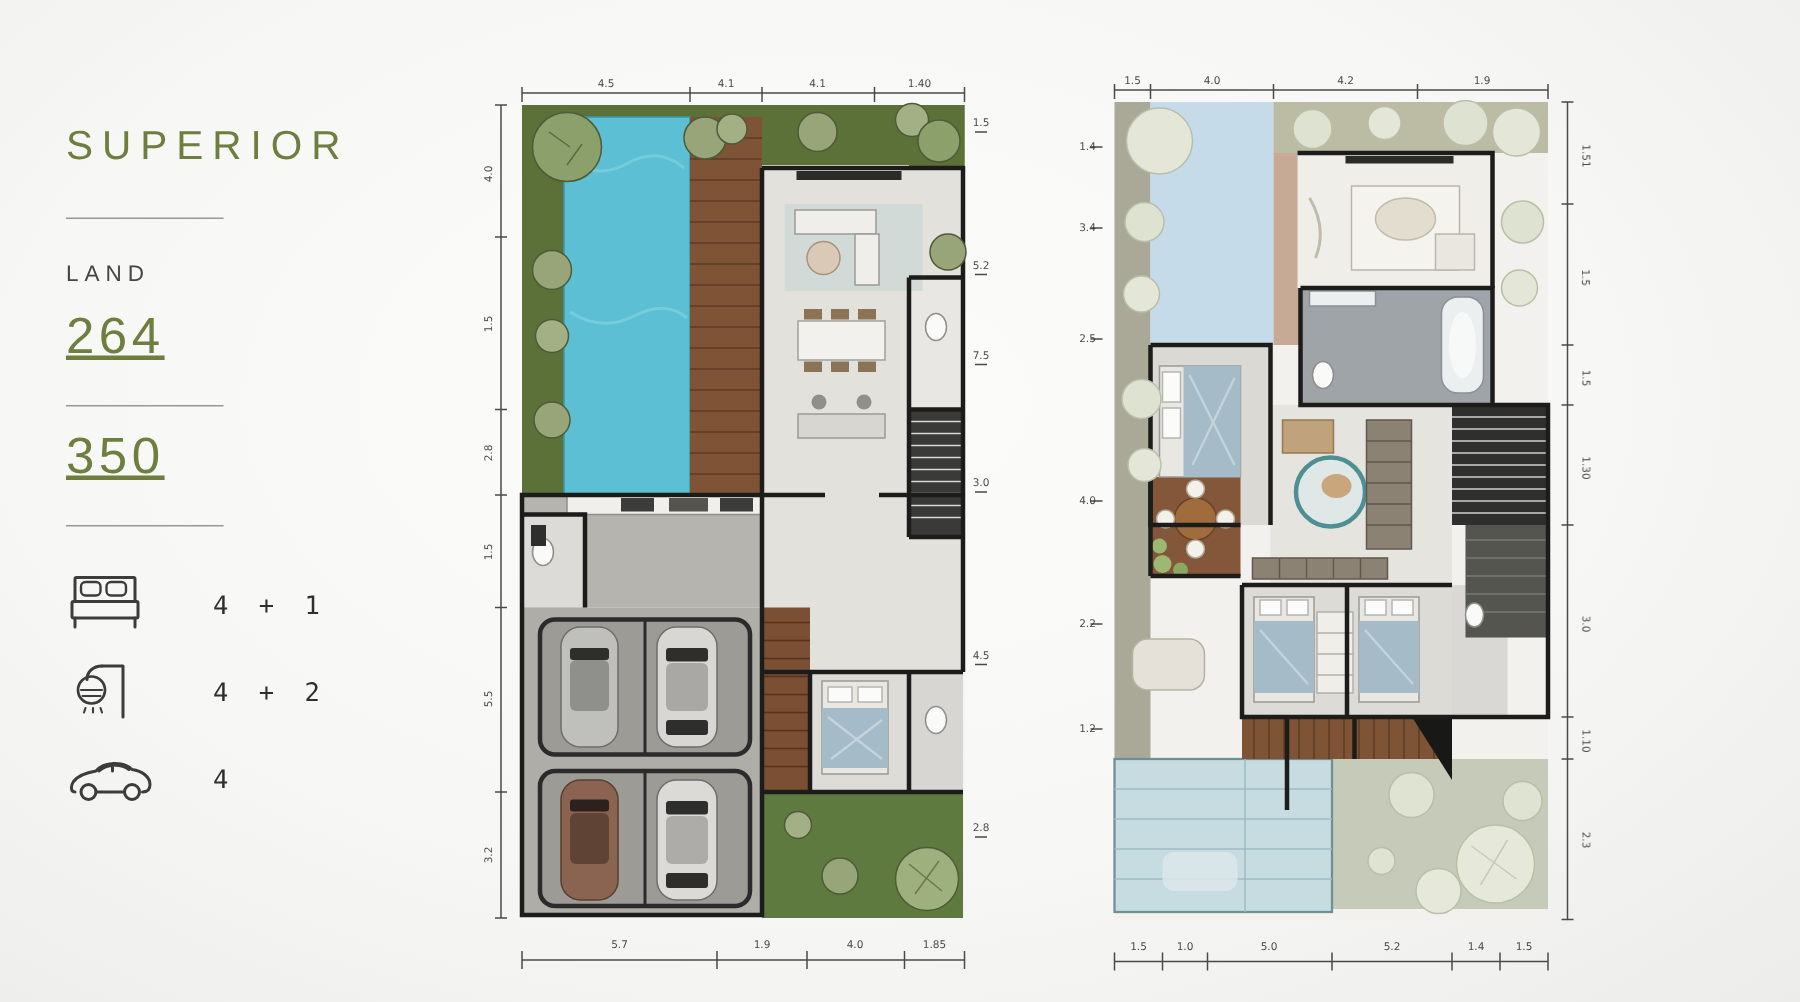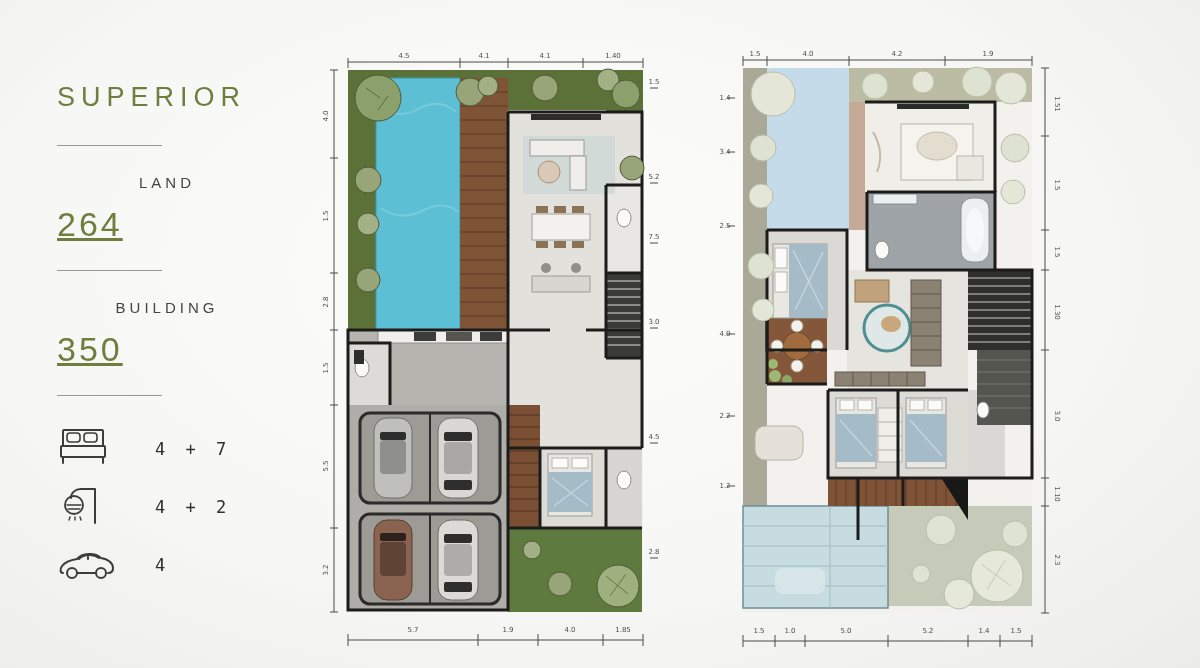--- a/index.html
+++ b/index.html
@@ -2,30 +2,30 @@
 <html><head>
 <meta charset="utf-8">
 <style>
   html,body{margin:0;padding:0;}
   .stage{
     position:relative;width:1200px;height:668px;overflow:hidden;
     background:radial-gradient(ellipse at 45% 40%, #fcfcfb 0%, #f7f7f5 55%, #ececea 100%);
     font-family:"Liberation Sans", sans-serif;
   }
   
-  .panel{position:absolute;left:57px;top:82px;width:220px;}
+  .panel{position:absolute;left:44px;top:82px;width:220px;}
   .panel .title{
     font-size:27px;letter-spacing:6px;color:#6d7e3e;font-weight:400;
   }
   .rule{border:none;border-top:1px solid #97979a;margin:0;width:105px;}
   .rule.r1{margin-top:32px;}
   .rule.r2{margin-top:26px;}
   .rule.r3{margin-top:26px;}
   .small-label{
-    margin-top:28px;font-size:15px;letter-spacing:4px;color:#454543;font-weight:400;text-align:center;
+    margin-top:28px;font-size:15px;letter-spacing:4px;color:#454543;font-weight:400;
   }
   .big-number{
     margin-top:14px;font-size:34px;letter-spacing:3px;color:#6d7e3e;font-weight:400;text-decoration:underline;
   }
   .features{margin-top:24px;}
   .feature-row{display:flex;align-items:center;height:58px;}
   .feature-row .icon{width:62px;flex:0 0 62px;}
   .feature-row .val{
     font-family:"DejaVu Sans Mono", monospace;font-size:17px;letter-spacing:5px;
     color:#2f2f2d;padding-left:36px;
@@ -38,36 +38,35 @@
 <body>
 
 <div class="stage">
 
   <div class="panel">
     <div class="title">SUPERIOR</div>
     <hr class="rule r1">
     <div class="small-label">LAND</div>
     <div class="big-number">264</div>
     <hr class="rule r2">
-    <div class="small-label">BUILDING</div>
     <div class="big-number">350</div>
     <hr class="rule r3">
 
     <div class="features">
       <div class="feature-row">
         <span class="icon">
           <svg width="52" height="42" viewBox="0 0 52 42" fill="none" stroke="#3c3c3a" stroke-width="2" stroke-linecap="round" stroke-linejoin="round">
             <rect x="6" y="4" width="40" height="16" rx="1"></rect>
             <rect x="10" y="7" width="13" height="9" rx="3" stroke-width="1.6"></rect>
             <rect x="27" y="7" width="13" height="9" rx="3" stroke-width="1.6"></rect>
             <rect x="4" y="20" width="44" height="11" rx="1"></rect>
             <path d="M6 31 V37 M46 31 V37"></path>
           </svg>
         </span>
-        <span class="val">4 + 7</span>
+        <span class="val">4 + 1</span>
       </div>
       <div class="feature-row">
         <span class="icon">
           <svg width="52" height="44" viewBox="0 0 52 44" fill="none" stroke="#3c3c3a" stroke-width="2" stroke-linecap="round" stroke-linejoin="round">
             <path d="M38 40 V6 H24"></path>
             <path d="M24 6 C18 6 14 10 14 15"></path>
             <circle cx="17" cy="22" r="9" stroke-width="1.8"></circle>
             <path d="M10 22 H24 M11 26 H23" stroke-width="1.4"></path>
             <path d="M13 34 l-1 3 M18 34 l0 3 M23 34 l1 3" stroke-width="1.4"></path>
           </svg>

